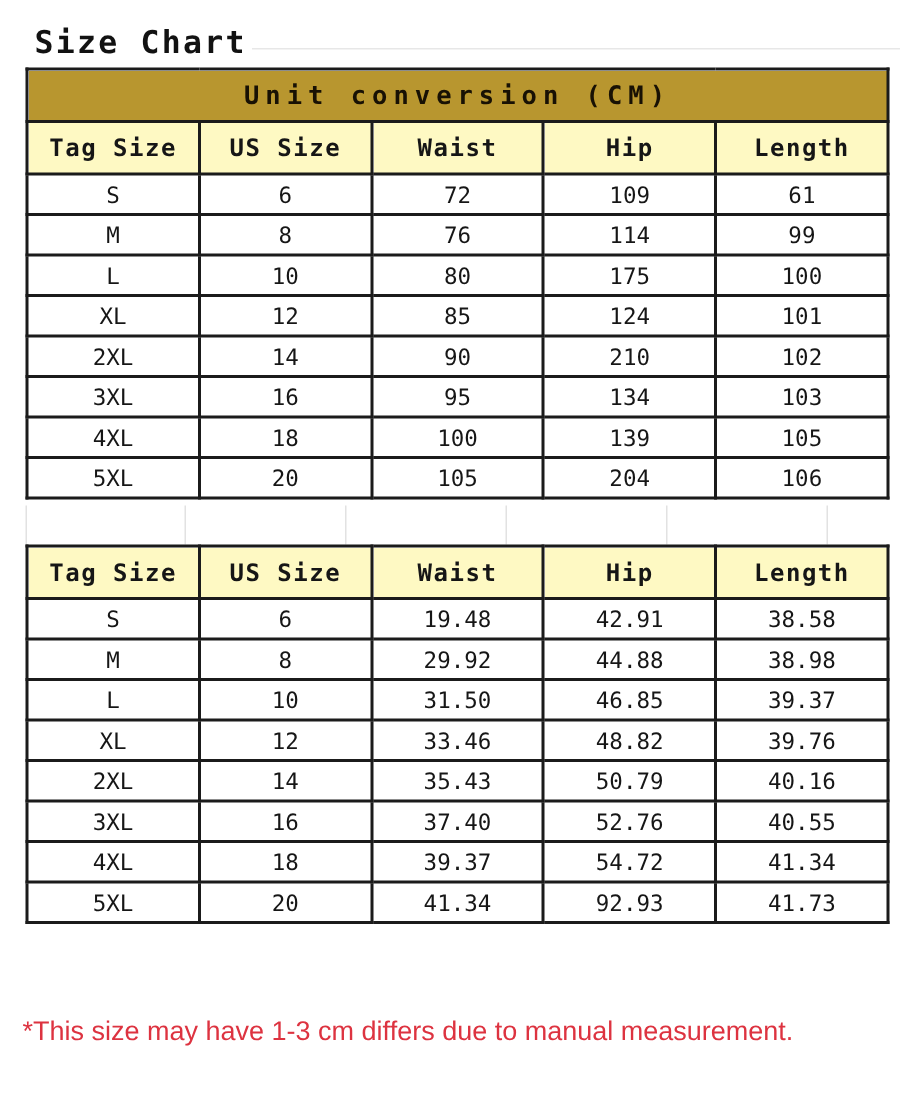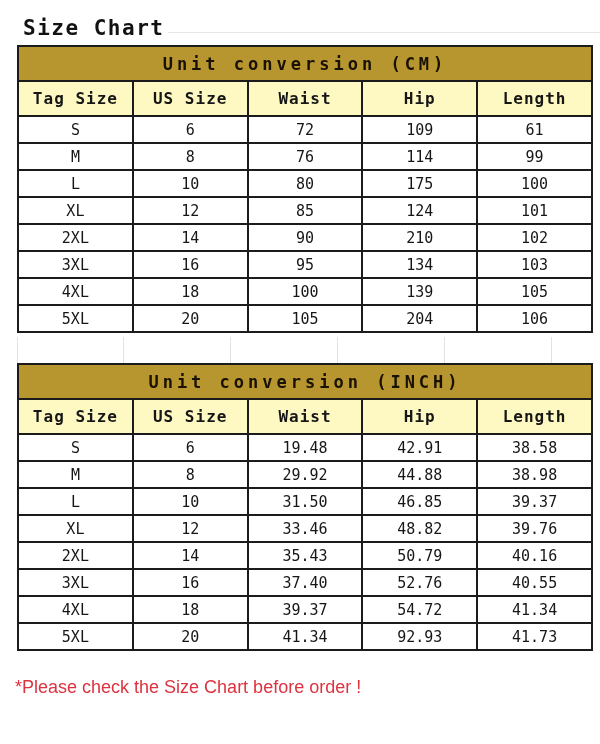--- a/index.html
+++ b/index.html
@@ -168,23 +168,20 @@
       <td>20</td>
       <td>105</td>
       <td>204</td>
       <td>106</td>
     </tr>
   </tbody>
 </table>
 
 <table class="size-table" id="table-inch">
   <thead>
-    <tr class="band">
-      <th colspan="5">Unit conversion (INCH)</th>
-    </tr>
     <tr class="cols">
       <th>Tag Size</th>
       <th>US Size</th>
       <th>Waist</th>
       <th>Hip</th>
       <th>Length</th>
     </tr>
   </thead>
   <tbody>
     <tr>
@@ -240,14 +237,14 @@
       <td>5XL</td>
       <td>20</td>
       <td>41.34</td>
       <td>92.93</td>
       <td>41.73</td>
     </tr>
   </tbody>
 </table>
 
 <div class="notes">
-  <div>*Please check the Size Chart before order !</div>
+  <div>*This size may have 1-3 cm differs due to manual measurement.</div>
 </div>
 
 </body></html>

